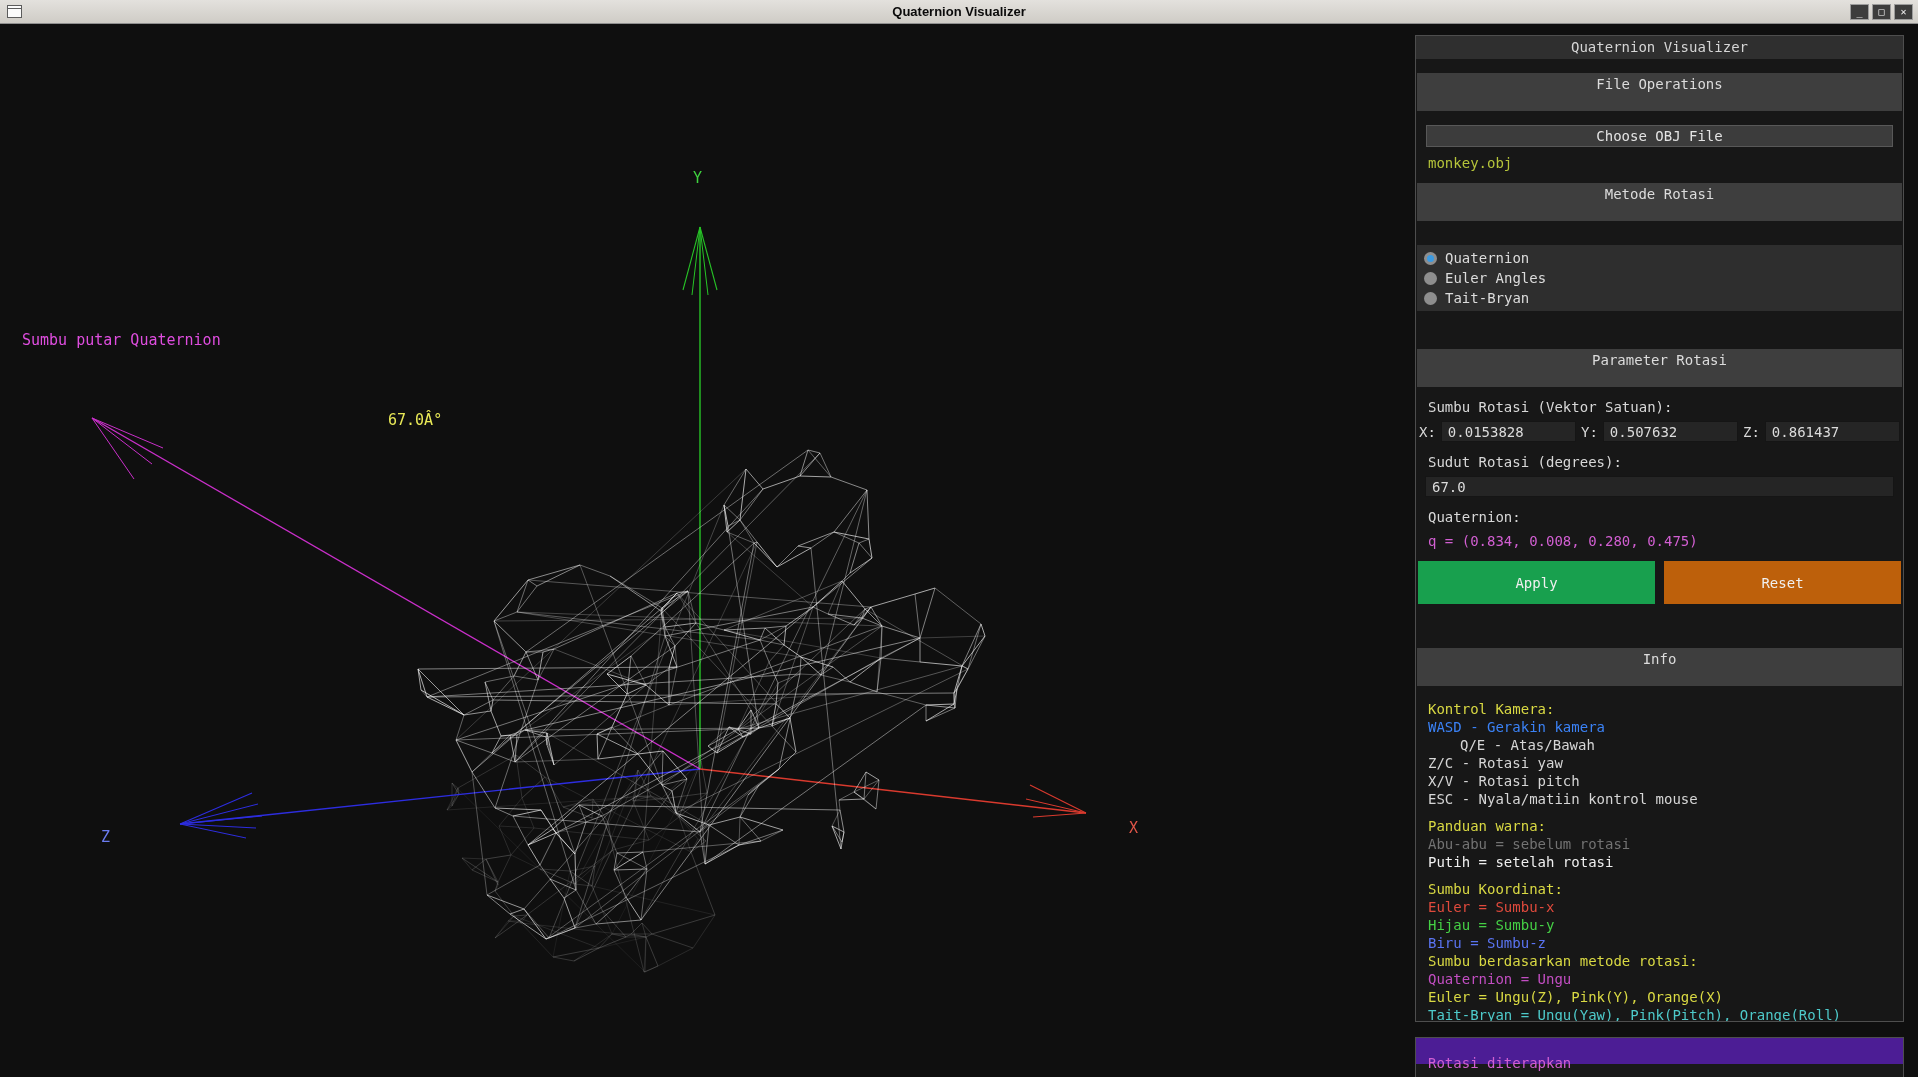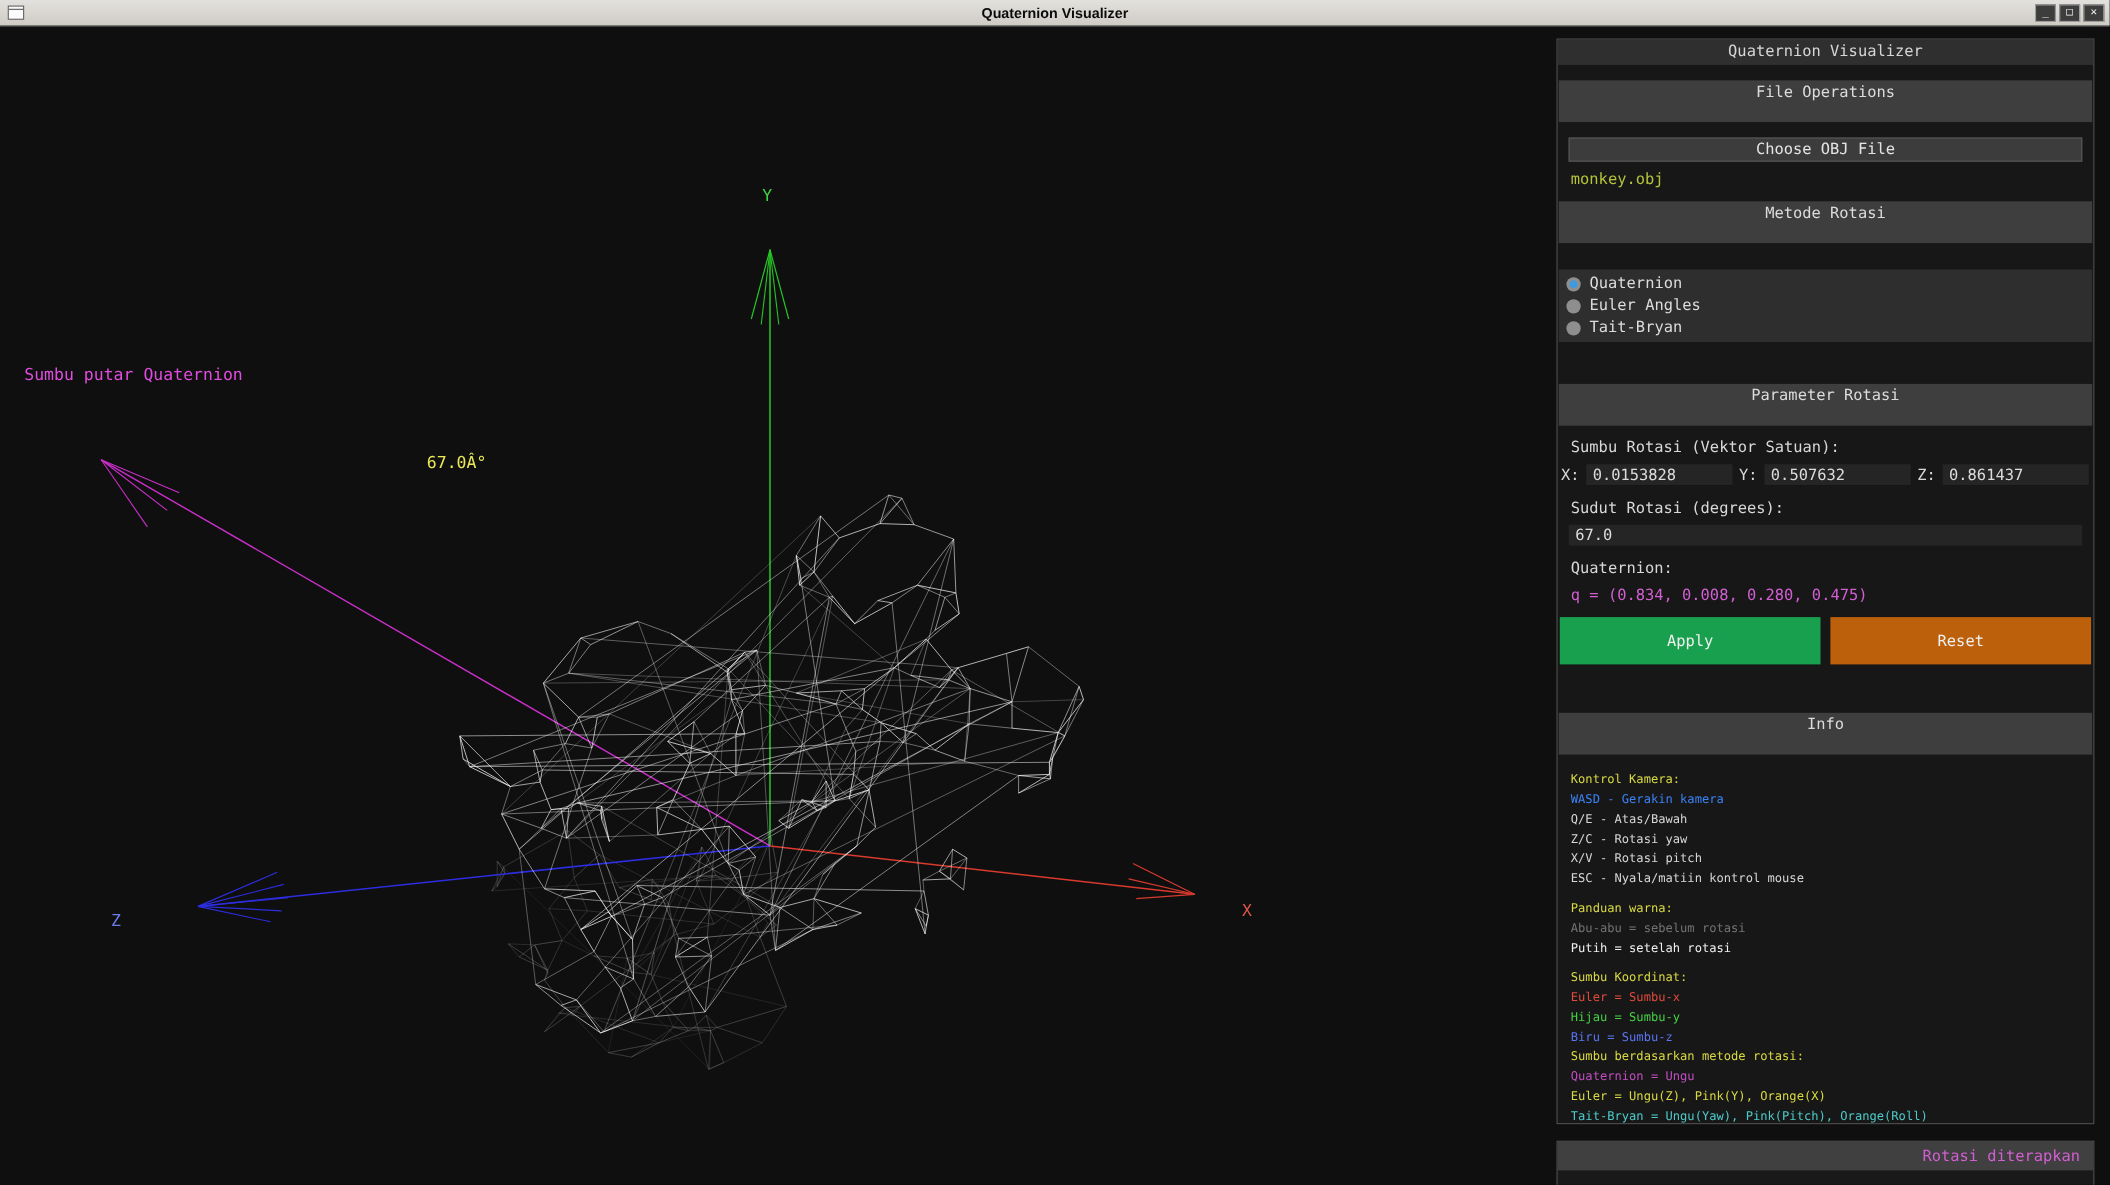--- a/index.html
+++ b/index.html
@@ -53,27 +53,27 @@
            font:14px "DejaVu Sans Mono", monospace; padding:0 6px; }
   .xyz-row .field { flex:1; min-width:0; }
   .field.full { display:block; width:calc(100% - 18px); margin:6px 9px 0; }
   .quat-value { margin:8px 12px 0; font-size:14px; }
 
   .btn-row { display:flex; gap:9px; margin:12px 2px 0; }
   .btn-row button { flex:1; height:43px; border:none; color:#f0f0f0;
                     font:14px "DejaVu Sans Mono", monospace; cursor:pointer; }
 
   #info-list { margin:14px 12px 0; }
-  .info-line { font-size:11px; line-height:18px; white-space:pre; }
+  .info-line { font-size:14px; line-height:18px; white-space:pre; }
   .info-gap { height:9px; }
 
   
   .status-win { position:absolute; left:1415px; top:1037px; width:489px; height:70px;
                 background:#191919; border:1px solid #4e4e4e; z-index:10; }
-  .status-bar { height:26px; line-height:26px; background:#404040; padding:0 12px; font-size:14px;text-align:right; }
+  .status-bar { height:26px; line-height:26px; background:#4c1d95; padding:12px 12px; font-size:14px; }
 </style>
 </head>
 <body>
 
 <div class="titlebar">
   <span class="app-icon"></span>
   <span class="win-title">Quaternion Visualizer</span>
   <span class="win-controls">
     <span class="win-btn">_</span>
     <span class="win-btn">□</span>
@@ -691,21 +691,21 @@
 
   <div class="btn-row">
     <button style="background-color: rgb(24, 160, 78);">Apply</button>
     <button style="background-color: rgb(189, 96, 11);">Reset</button>
   </div>
 
   <div class="sec-header ih">Info</div>
   <div id="info-list">
       <div class="info-line" style="color: rgb(217, 217, 67);">Kontrol Kamera:</div>
       <div class="info-line" style="color: #3b82f6;">WASD - Gerakin kamera</div>
-      <div class="info-line" style="color: rgb(214, 214, 214);">Q/E - Atas/Bawah</div>
+      <div class="info-line" style="color: rgb(214, 214, 214); margin-left: 32px;">Q/E - Atas/Bawah</div>
       <div class="info-line" style="color: rgb(214, 214, 214);">Z/C - Rotasi yaw</div>
       <div class="info-line" style="color: rgb(214, 214, 214);">X/V - Rotasi pitch</div>
       <div class="info-line" style="color: rgb(214, 214, 214);">ESC - Nyala/matiin kontrol mouse</div>
       <div class="info-gap"></div>
       <div class="info-line" style="color: rgb(217, 217, 67);">Panduan warna:</div>
       <div class="info-line" style="color: #737373;">Abu-abu = sebelum rotasi</div>
       <div class="info-line" style="color: rgb(240, 240, 240);">Putih = setelah rotasi</div>
       <div class="info-gap"></div>
       <div class="info-line" style="color: rgb(217, 217, 67);">Sumbu Koordinat:</div>
       <div class="info-line" style="color: rgb(224, 74, 60);">Euler = Sumbu-x</div>

